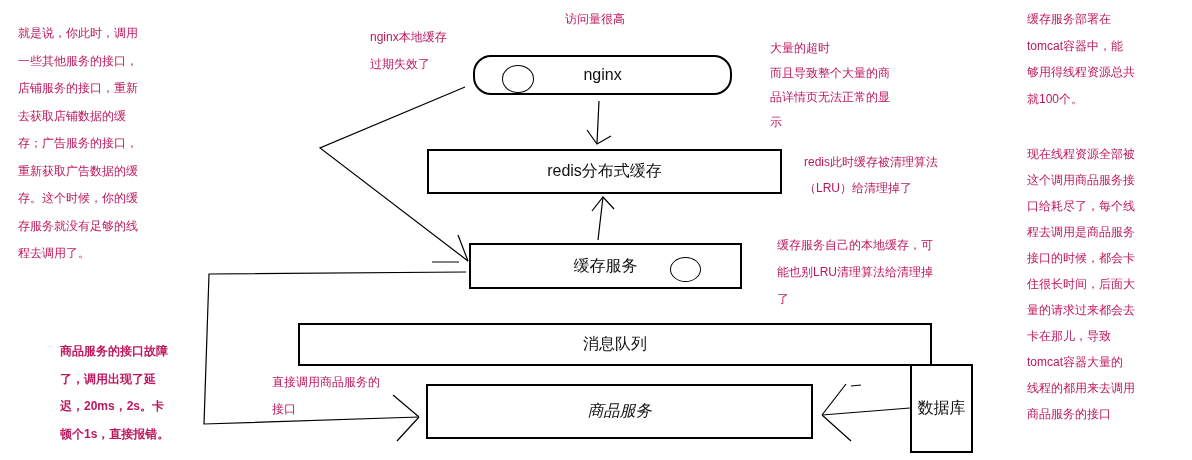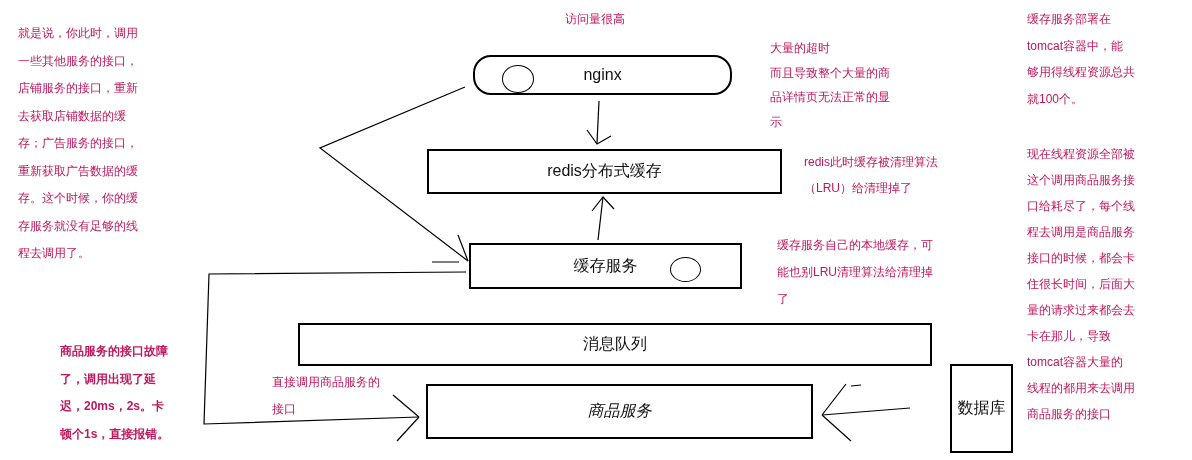--- a/index.html
+++ b/index.html
@@ -61,20 +61,22 @@
 店铺服务的接口，重新
 去获取店铺数据的缓
 存；广告服务的接口，
 重新获取广告数据的缓
 存。这个时候，你的缓
 存服务就没有足够的线
 程去调用了。</div>
 
   <div class="note" style="left:565px;top:8px;width:120px;line-height:22px;">访问量很高</div>
 
+  <div class="note" style="left:370px;top:24px;width:130px;line-height:27px;">nginx本地缓存
+过期失效了</div>
 
   <div class="note" style="left:770px;top:36px;width:180px;line-height:24.5px;">大量的超时
 而且导致整个大量的商
 品详情页无法正常的显
 示</div>
 
   <div class="note" style="left:804px;top:149px;width:200px;line-height:26px;">redis此时缓存被清理算法
 （LRU）给清理掉了</div>
 
 
@@ -122,17 +124,17 @@
   </div>
 
   <div class="node" style="left:298px;top:323px;width:634px;height:43px;">
     <span>消息队列</span>
   </div>
 
   <div class="node" style="left:426px;top:384px;width:387px;height:55px;font-style:italic;">
     <span>商品服务</span>
   </div>
 
-  <div class="node" style="left:910px;top:364px;width:63px;height:89px;margin-left:40px;">
+  <div class="node" style="left:910px;top:364px;width:63px;height:89px;">
     <span>数据库</span>
   </div>
 
 </div>
 
 </body></html>

